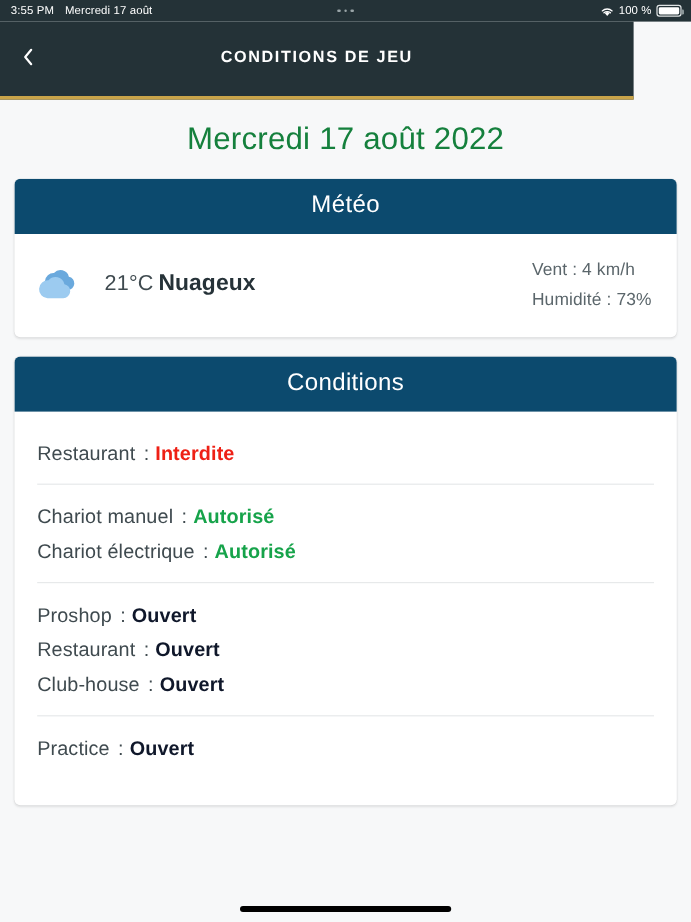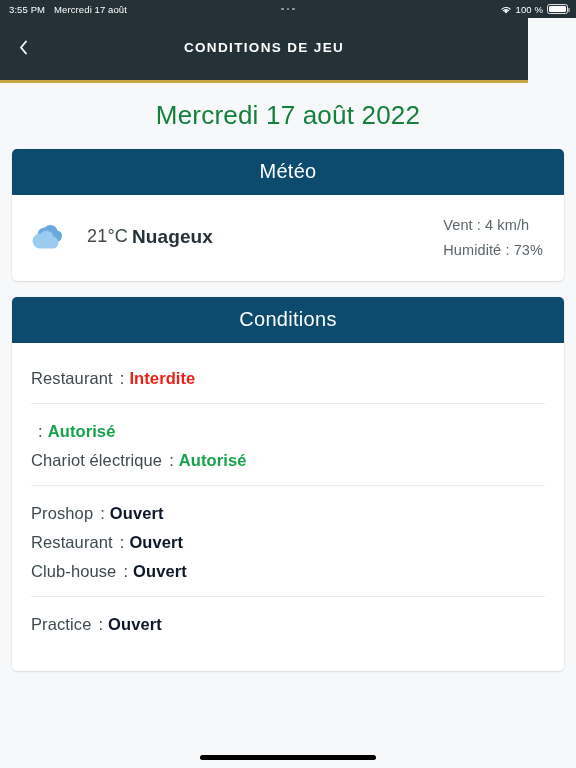--- a/index.html
+++ b/index.html
@@ -323,20 +323,21 @@
       <div class="cond-body" id="cond-body">
           <div class="cond-group">
             <div class="cond-row">
               <span class="cond-label">Restaurant</span>
               <span class="cond-sep">:</span>
               <span class="cond-value v-denied">Interdite</span>
             </div>
           </div>
           <div class="cond-group">
             <div class="cond-row">
+              <span class="cond-label">Chariot manuel</span>
               <span class="cond-sep">:</span>
               <span class="cond-value v-allow">Autorisé</span>
             </div>
             <div class="cond-row">
               <span class="cond-label">Chariot électrique</span>
               <span class="cond-sep">:</span>
               <span class="cond-value v-allow">Autorisé</span>
             </div>
           </div>
           <div class="cond-group">

